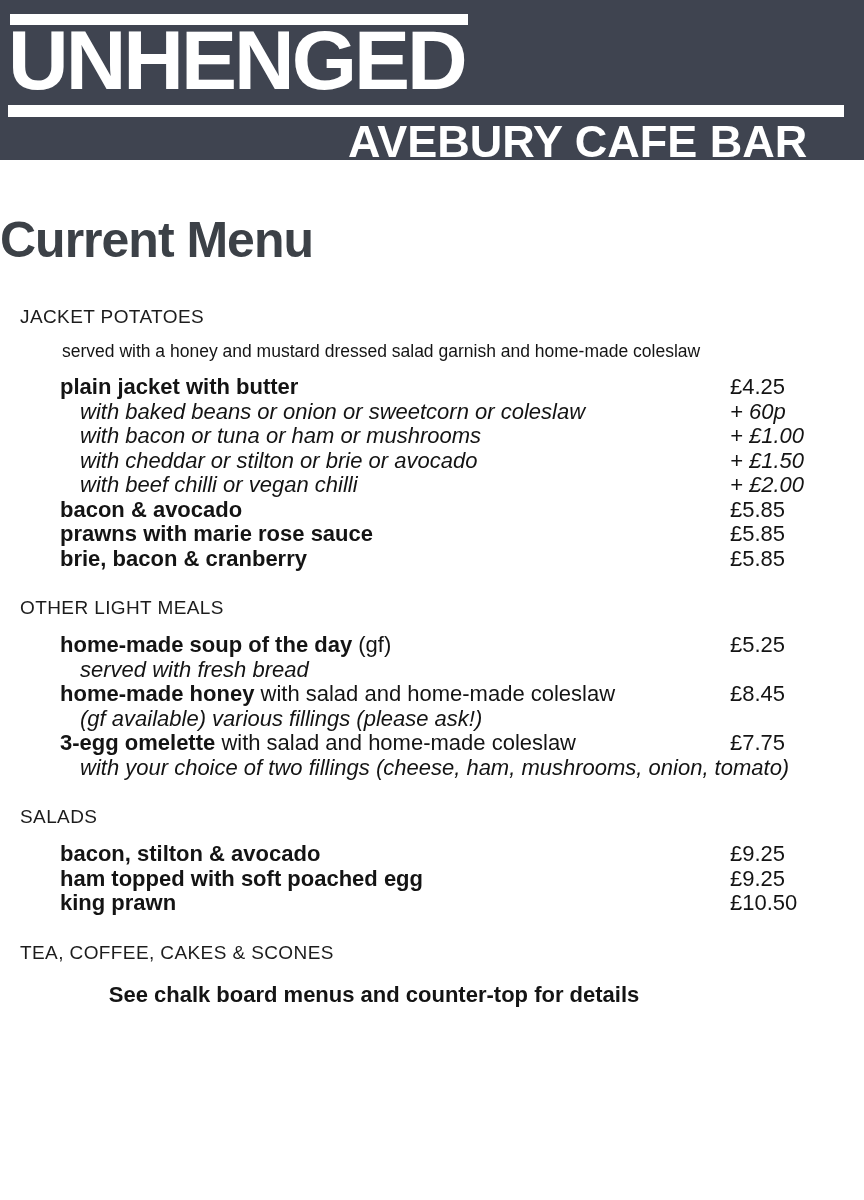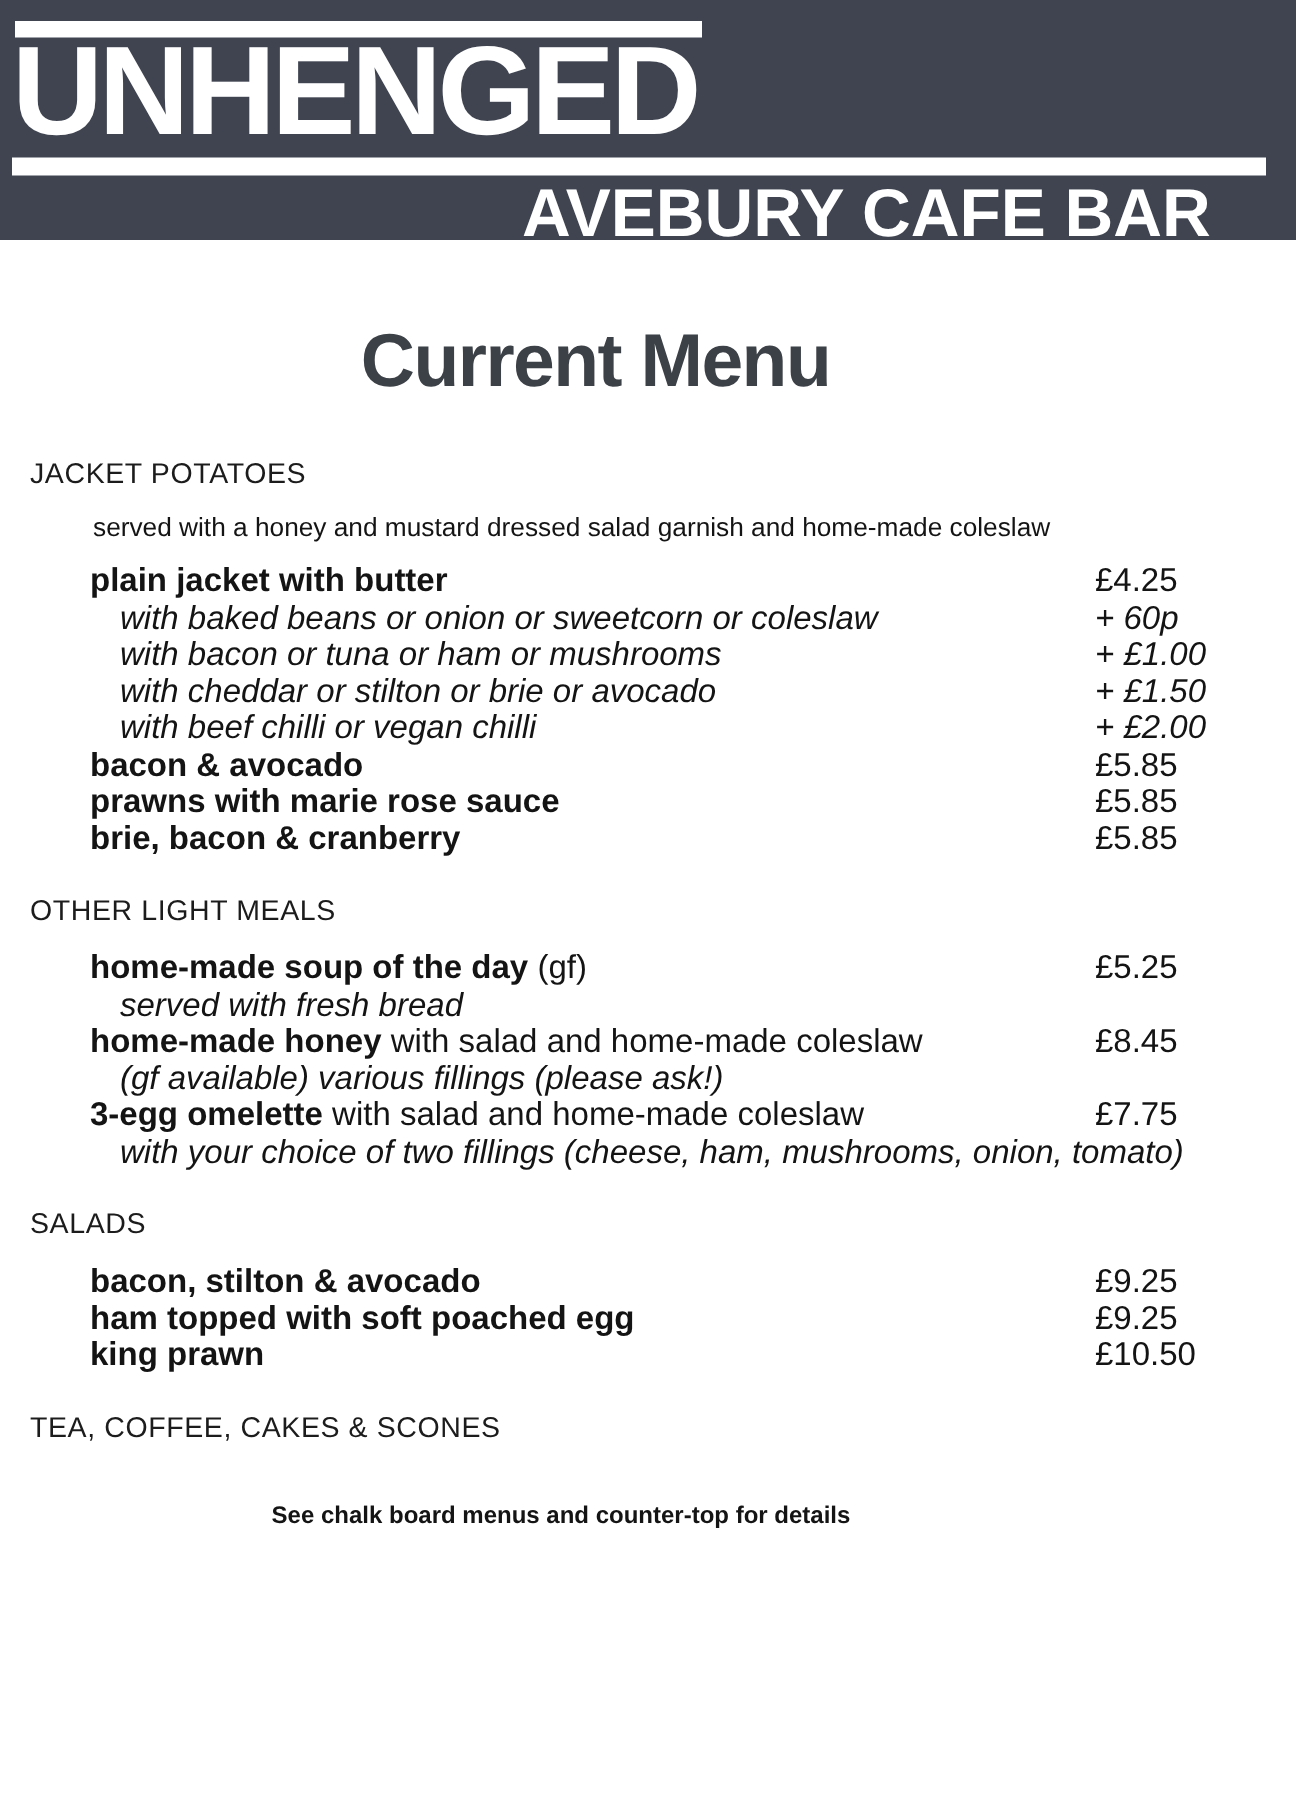--- a/index.html
+++ b/index.html
@@ -34,21 +34,20 @@
   .subtitle {
     position: absolute; left: 348px; top: 118px;
     font-size: 45px; font-weight: bold; line-height: 47px;
     color: #ffffff; white-space: nowrap;
   }
 
   
   .page-title {
     width: 794px;
     margin: 52px 0 0 0;
-    text-align: center;
     font-size: 50px; line-height: 56px;
     font-weight: bold;
     letter-spacing: -1px;
     color: #3c4147;
   }
 
   
   .menu { padding: 0 40px 0 20px; }
   .section { margin-top: 24px; }
   .section:first-child { margin-top: 36px; }
@@ -65,24 +64,24 @@
     position: relative;
     font-size: 22px; line-height: 24.5px;
     padding-left: 40px;
   }
   .row .price { position: absolute; left: 710px; top: 0; white-space: nowrap; }
   .sub { padding-left: 60px; font-style: italic; }
   .name .bold-part { font-weight: bold; }
   .name .reg-part { font-weight: normal; }
   .note {
     width: 708px;
-    margin: 32px 0 0 0;
+    margin: 16px 0 0 0;
     text-align: center;
     font-weight: bold;
-    font-size: 16px; line-height: 25px;
+    font-size: 22px; line-height: 25px;
   }
 </style>
 </head>
 <body>
 
 <div class="header">
   <div class="bar-top"></div>
   <div class="brand">UNHENGED</div>
   <div class="bar-under"></div>
   <div class="subtitle">

